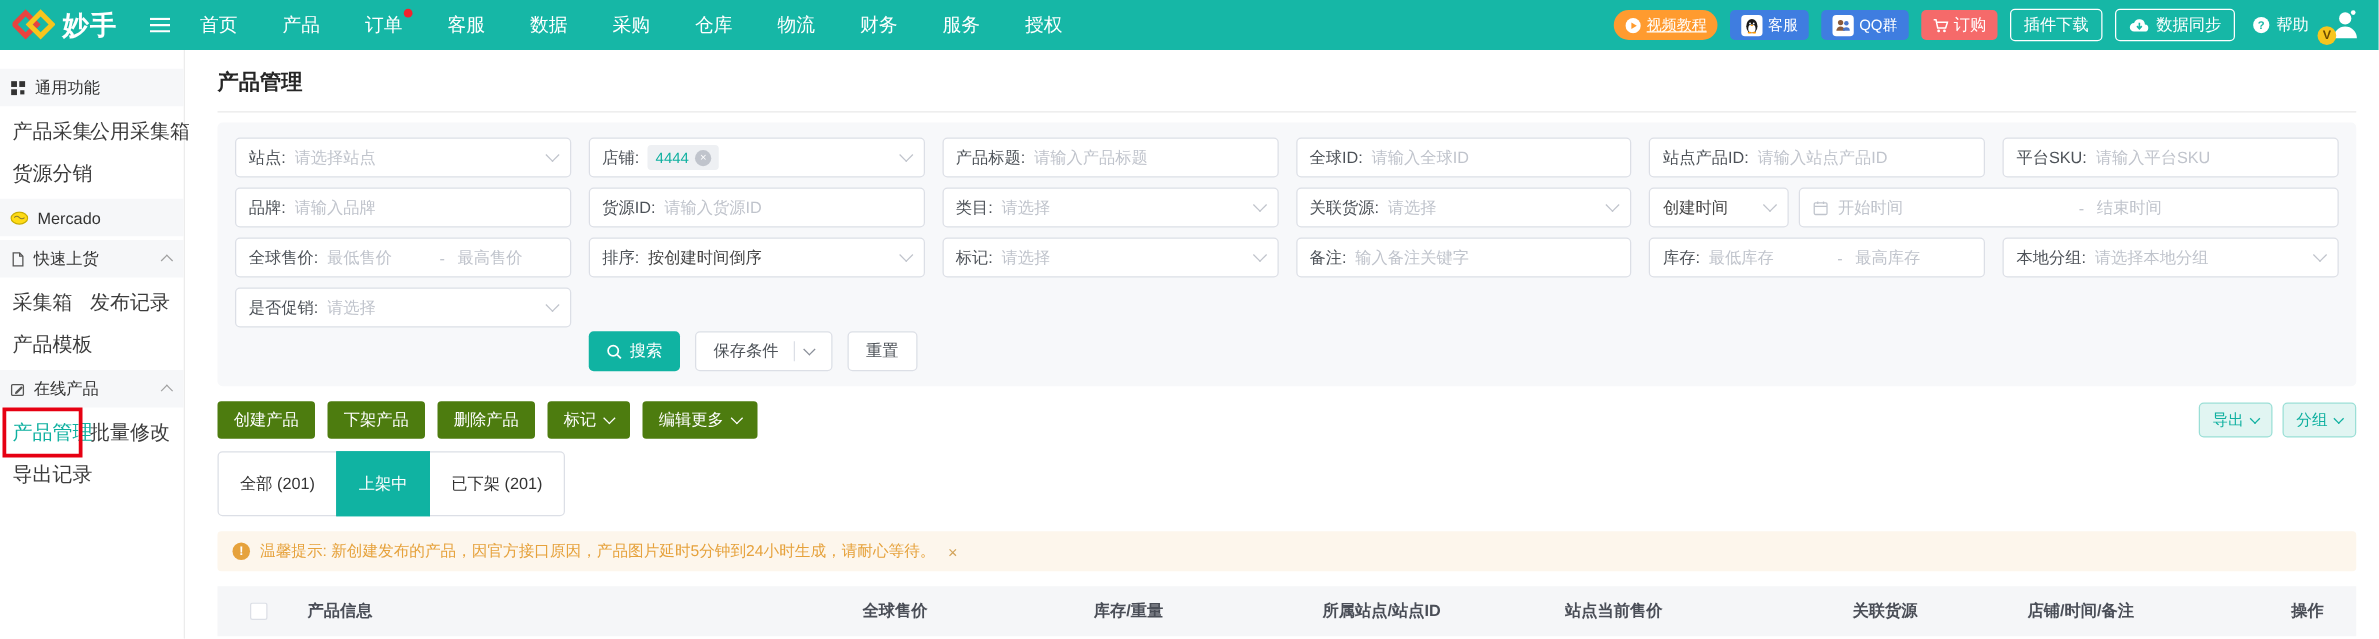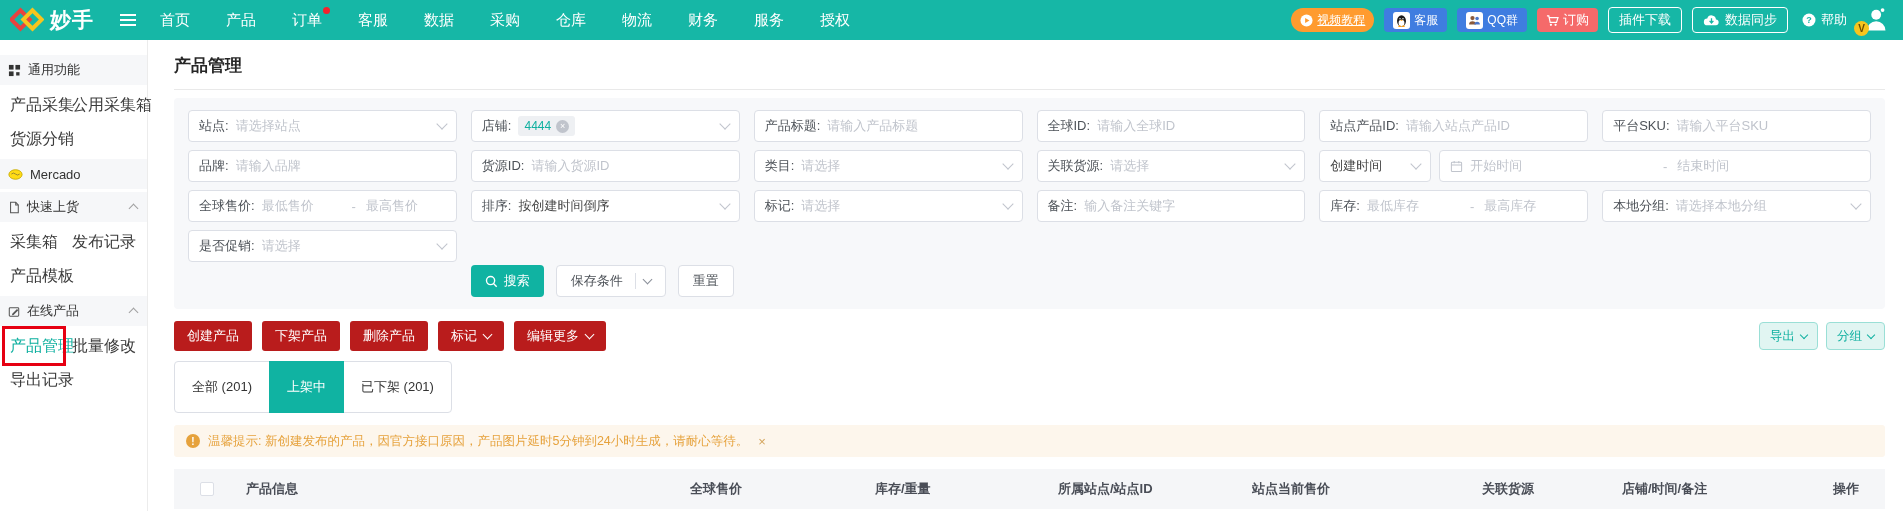--- a/index.html
+++ b/index.html
@@ -85,21 +85,21 @@
     padding:0 14px; font-size:13px; cursor:pointer; white-space:nowrap;margin-top:35px; }
   .btn.teal { background:#10b3a2; color:#fff; }
   .btn.plain { background:#fff; border:1px solid #dcdfe6; color:#4d5258; }
   .split-bar { width:1px; height:16px; background:#dcdfe6; margin:0 2px 0 6px; }
   .chev-dark { width:7px; height:7px; border-right:1.3px solid #8a8f99; border-bottom:1.3px solid #8a8f99;
     transform:rotate(45deg); margin-top:-3px; }
 
   
   .toolbar { margin-top:12px; display:flex; align-items:center; }
   .toolbar .left { display:flex; gap:10px; }
-  .tbtn { height:30px; background:#b91c1c; color:#fff; border-radius:3px; font-size:13px;
+  .tbtn { height:30px; background:#4d7c0f; color:#fff; border-radius:3px; font-size:13px;
     display:flex; align-items:center; gap:7px; padding:0 13px; cursor:pointer; white-space:nowrap; }
   .chev-w { width:7px; height:7px; border-right:1.4px solid #fff; border-bottom:1.4px solid #fff;
     transform:rotate(45deg); margin-top:-3px; }
   .toolbar .right { margin-left:auto; display:flex; gap:8px; }
   .lt-btn { height:28px; background:#e1f5f2; border:1px solid #9adfd6; color:#0fb0a0;
     border-radius:4px; font-size:12.5px; display:flex; align-items:center; gap:6px;
     padding:0 10px; cursor:pointer; }
   .chev-t { width:6px; height:6px; border-right:1.3px solid #0fb0a0; border-bottom:1.3px solid #0fb0a0;
     transform:rotate(45deg); margin-top:-2px; }
 

